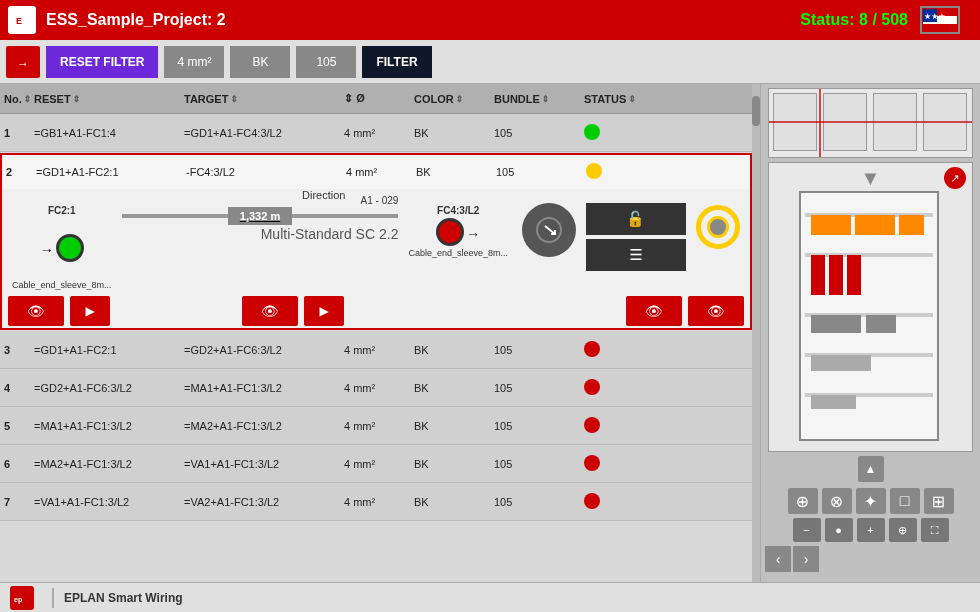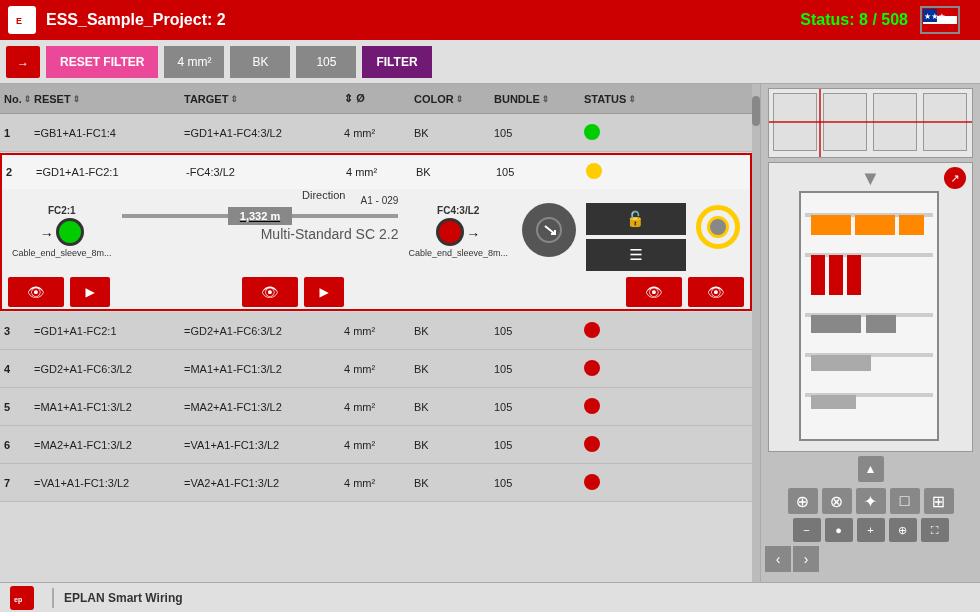--- a/index.html
+++ b/index.html
@@ -44,29 +44,29 @@
     .toolbar-search {
       display: flex; align-items: center;
       background: white; border: 1px solid #aaa; height: 32px; padding: 0 6px;
       flex: 0 0 140px;
     }
     .toolbar-search input {
       border: none; outline: none; font-size: 13px; width: 100px;
     }
     .search-icon { color: #555; font-size: 14px; cursor: pointer; }
     .btn-reset {
-      background: #ec4899; color: white; border: none; height: 32px;
+      background: #6d28d9; color: white; border: none; height: 32px;
       padding: 0 14px; font-size: 12px; font-weight: bold; cursor: pointer;
     }
     .btn-filter-tag {
       background: #888; color: white; border: none; height: 32px;
       padding: 0 12px; font-size: 12px; cursor: pointer; min-width: 60px;
     }
     .btn-filter {
-      background: #701a75; color: white; border: none; height: 32px;
+      background: #0f172a; color: white; border: none; height: 32px;
       padding: 0 14px; font-size: 12px; font-weight: bold; cursor: pointer;
     }
 
     
     .main { display: flex; height: calc(612px - 40px - 44px - 30px); }
 
     
     .table-area { flex: 1; overflow: hidden; background: #d8d8d8; }
 
     
@@ -251,21 +251,21 @@
           <div class="cell">4 mm²</div>
           <div class="cell">BK</div>
           <div class="cell">105</div>
           <div class="cell"><span class="dot dot-yellow"></span></div>
         </div>
 
         <div style="display:flex; align-items:flex-start; padding: 6px 10px 4px 10px; gap:10px; position:relative;">
 
           <div style="position:absolute; top:0; left:300px; font-size:11px; color:#333;">Direction</div>
 
-          <div style="display:flex; flex-direction:column; align-items:center; gap:2px; margin-top:10px;">
+          <div style="display:flex; flex-direction:column; align-items:center; gap:18px; margin-top:10px;">
             <div style="font-size:10px; font-weight:bold; color:#333;">FC2:1</div>
             <div style="display:flex; align-items:center; gap:2px;">
               <span style="font-size:14px;">→</span>
               <div style="width:28px; height:28px; border-radius:50%; border:3px solid #333; background:#00cc00; display:flex; align-items:center; justify-content:center;"></div>
             </div>
             <div style="font-size:9px; color:#333;">Cable_end_sleeve_8m...</div>
           </div>
 
           <div style="display:flex; flex-direction:column; align-items:flex-end; gap:1px; flex:1;">
             <div style="font-size:10px; color:#333;">A1 - 029</div>

